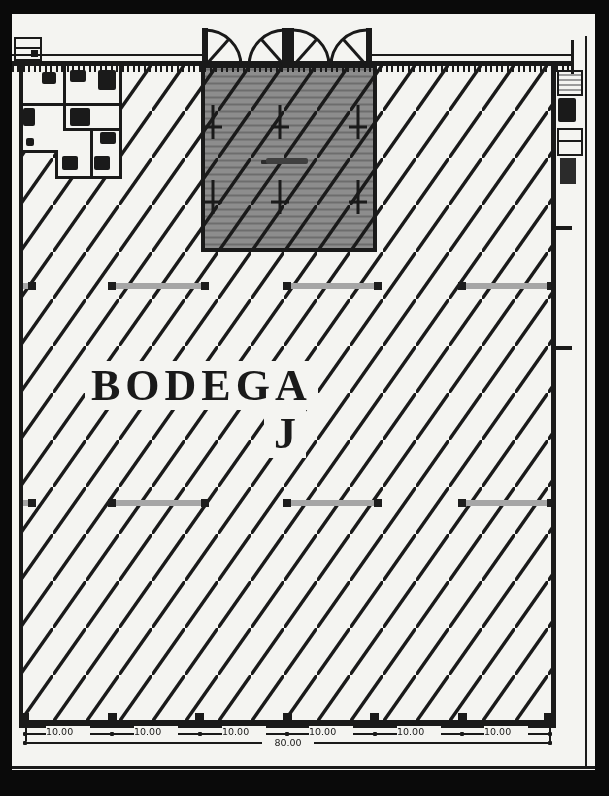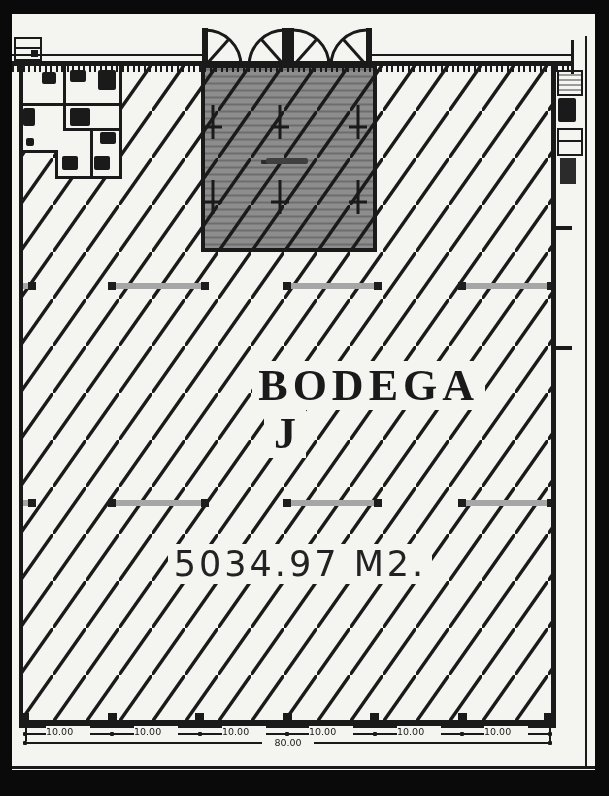--- a/index.html
+++ b/index.html
@@ -80,21 +80,21 @@
   .fx1{left:557px;top:70px;width:22px;height:22px;border:2px solid var(--ink);
        background:repeating-linear-gradient(0deg,transparent 0 3px,#9b9b9b 3px 5px);}
   .fx2{left:558px;top:98px;width:18px;height:24px;background:var(--ink);border-radius:2px;}
   .fx3{left:557px;top:128px;width:22px;height:24px;border:2px solid var(--ink);}
   .fx3 u{position:absolute;left:0;top:10px;width:100%;height:2px;background:var(--ink);display:block;}
   .fx4{left:560px;top:158px;width:16px;height:26px;background:#2b2b2b;}
   .fx5{left:556px;top:226px;width:16px;height:4px;background:var(--ink);}
   .fx6{left:556px;top:346px;width:16px;height:4px;background:var(--ink);}
 
   
-  .title{left:85px;top:364px;width:400px;text-align:right;color:var(--ink);
+  .title{left:85px;top:364px;width:400px;text-align:left;color:var(--ink);
          font-family:"Liberation Serif",serif;font-weight:bold;font-size:44px;
          letter-spacing:5px;line-height:1.0;}
   .title span{background:var(--page);padding:0 6px;}
   .title-j{left:85px;top:412px;width:400px;text-align:center;color:var(--ink);
          font-family:"Liberation Serif",serif;font-weight:bold;font-size:44px;line-height:1.0;}
   .title-j span{background:var(--page);padding:0 10px;}
   .area{left:100px;top:544px;width:400px;text-align:center;color:#222;
         font-size:35px;letter-spacing:3px;font-weight:400;}
   .area span{background:var(--page);padding:0 6px;}
 
@@ -249,23 +249,20 @@
   <div class="fx fx4"></div>
   <div class="fx fx5"></div>
   <div class="fx fx6"></div>
 
   <div class="abs title">
     <span>BODEGA</span>
   </div>
   <div class="abs title-j">
     <span>J</span>
   </div>
-  <div class="abs area">
-    <span>5034.97 M2.</span>
-  </div>
 
   <div class="col c1"></div>
   <div class="col c2"></div>
   <div class="col c3"></div>
   <div class="col c4"></div>
   <div class="col c5"></div>
   <div class="col c6"></div>
   <div class="col c7"></div>
 
   <div class="abs dim1"></div>

